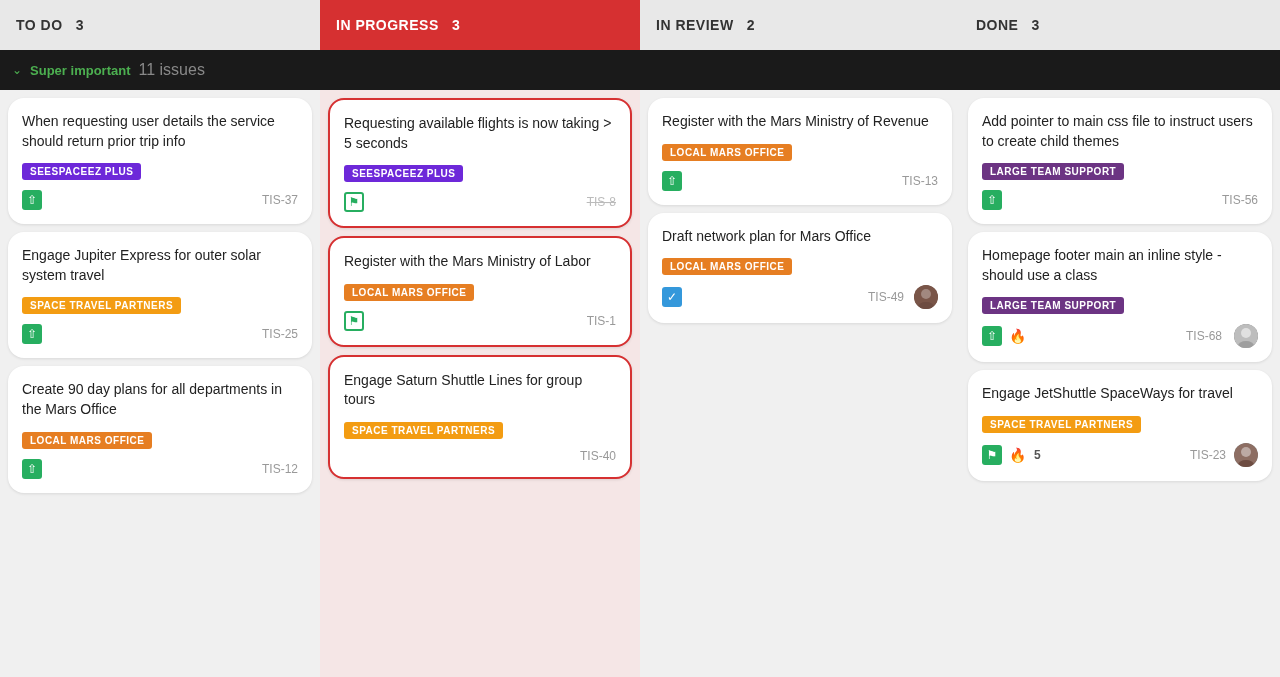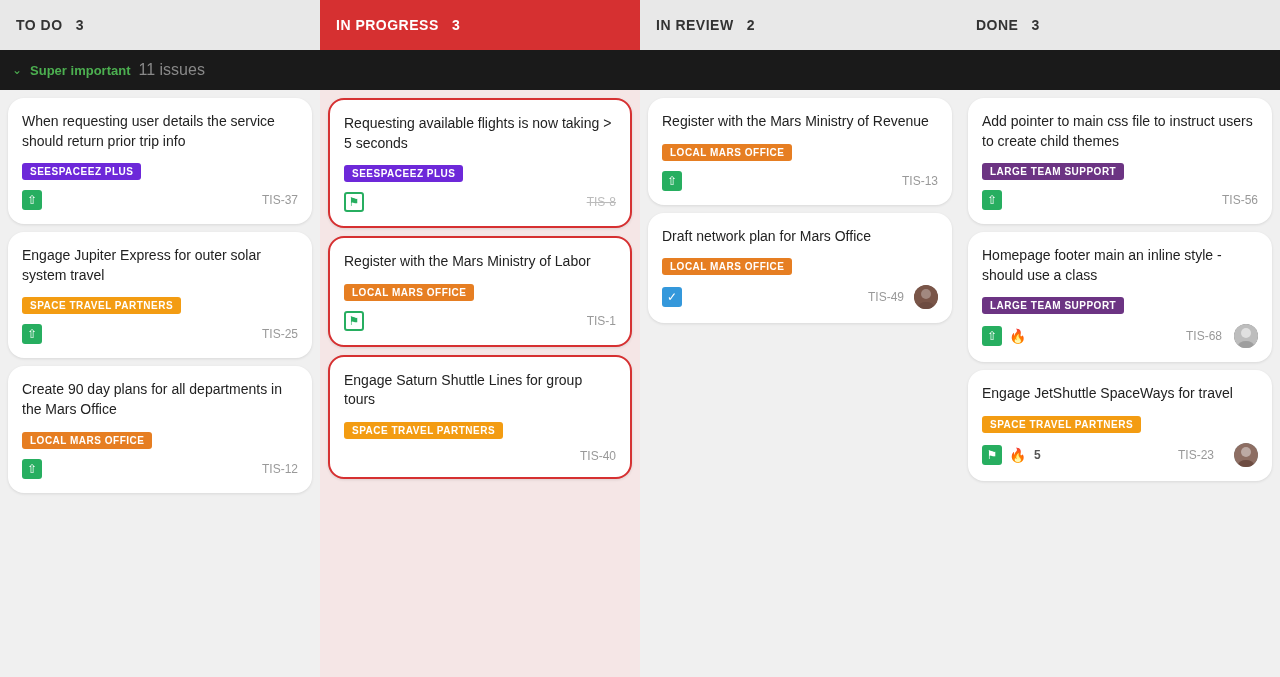--- a/index.html
+++ b/index.html
@@ -386,21 +386,21 @@
 
       <div class="card">
         <div class="card-title">Engage JetShuttle SpaceWays for travel</div>
         <div><span class="tag yellow">SPACE TRAVEL PARTNERS</span></div>
         <div class="card-footer">
           <div class="card-footer-left">
             <div class="icon-bookmark">⚑</div>
             <div class="icon-fire">🔥</div>
             <span class="badge-count">5</span>
           </div>
-          <div style="display:flex;align-items:center;gap:20px;">
+          <div style="display:flex;align-items:center;gap:8px;">
             <span class="card-id">TIS-23</span>
             <div class="avatar">
               <svg width="24" height="24" viewBox="0 0 24 24">
                   <circle cx="12" cy="12" r="12" fill="#8d6e63"></circle>
                   <circle cx="12" cy="9" r="5" fill="#bcaaa4"></circle>
                   <ellipse cx="12" cy="22" rx="8" ry="5" fill="#6d4c41"></ellipse>
                 </svg>
             </div>
           </div>
         </div>

